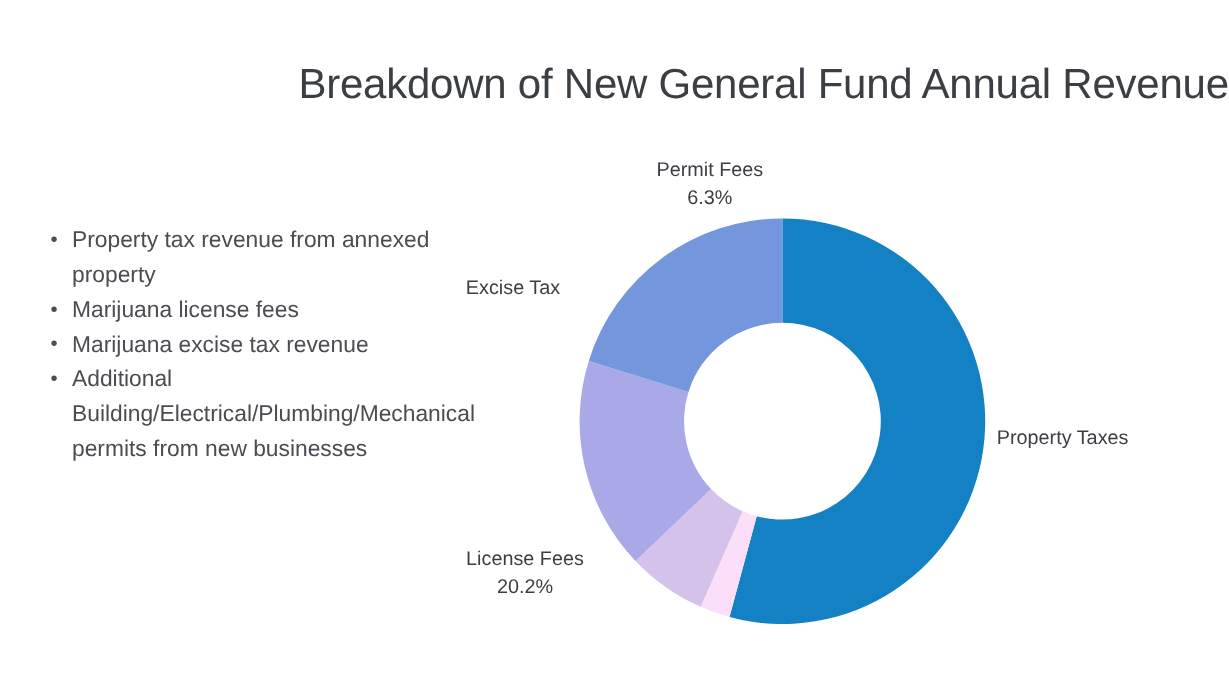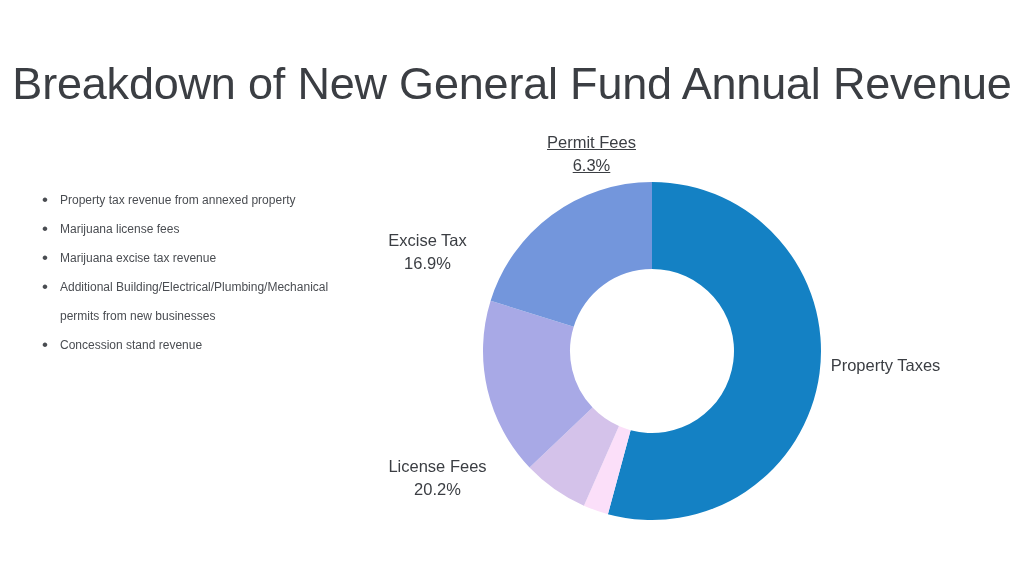--- a/index.html
+++ b/index.html
@@ -14,43 +14,43 @@
     color: #35383d;
     overflow: hidden;
     position: relative;
   }
 
   #chart-title {
     position: absolute;
     top: 28px;
     left: 0;
     width: 1024px;
-    text-align: center;
-    font-size: 45px;
+    text-align: right;
+    font-size: 35px;
     font-weight: 400;
     letter-spacing: -0.2px;
     color: #3b3e43;
     white-space: nowrap;
   }
 
   #bullet-panel {
     position: absolute;
     left: 38px;
     top: 186px;
     width: 320px;
   }
   #bullet-list {
     list-style: none;
     margin: 0;
     padding: 0;
   }
   #bullet-list li {
     position: relative;
     padding-left: 22px;
-    font-size: 12px;
+    font-size: 19px;
     line-height: 29px;
     color: #4a4d52;
   }
   #bullet-list li::before {
     content: "\2022";
     position: absolute;
     left: 4px;
     top: -1px;
     font-size: 17px;
     color: #4a4d52;
@@ -74,37 +74,36 @@
     font-size: 16.5px;
     line-height: 23px;
     color: #3b3e43;
     text-align: center;
     white-space: nowrap;
   }
   .slice-label .pct {
     display: block;
   }
 
-  #label-permit-fees { left: 519px; top: 131px; width: 145px; text-decoration: underline; }
+  #label-permit-fees { left: 519px; top: 131px; width: 145px; }
   #label-excise-tax  { left: 355px; top: 229px; width: 145px; }
   #label-license-fees{ left: 355px; top: 455px; width: 165px; }
   #label-property-taxes { left: 798px; top: 354px; width: 175px; }
 </style>
 </head>
 <body>
 
 <h1 id="chart-title">Breakdown of New General Fund Annual Revenue</h1>
 
 <div id="bullet-panel">
   <ul id="bullet-list">
     <li>Property tax revenue from annexed property</li>
     <li>Marijuana license fees</li>
     <li>Marijuana excise tax revenue</li>
     <li>Additional Building/Electrical/Plumbing/Mechanical permits from new businesses</li>
-    <li>Concession stand revenue</li>
   </ul>
 </div>
 
 <div id="donut-wrap">
   <svg id="donut-svg" viewBox="0 0 340 340">
     <g id="donut-slices">
         <path d="M 170 1 A 169 169 0 1 1 125.91778543700742 333.14949696282326 L 148.61099648422845 249.16129438432847 A 82 82 0 1 0 170 88 Z" fill="#1481c4"></path>
         <path d="M 125.91778543700742 333.14949696282326 A 169 169 0 0 1 101.90881236439103 324.67575817293505 L 136.96167227147967 245.04977615491526 A 82 82 0 0 0 148.61099648422845 249.16129438432847 Z" fill="#fbdff9"></path>
         <path d="M 101.90881236439103 324.67575817293505 A 169 169 0 0 1 47.53362099838911 286.4602336174619 L 110.57844332466217 226.50733228776255 A 82 82 0 0 0 136.96167227147967 245.04977615491526 Z" fill="#d4c2ea"></path>
         <path d="M 47.53362099838911 286.4602336174619 A 169 169 0 0 1 8.62789193781731 119.79997271348114 L 91.70110733077527 145.64259031068315 A 82 82 0 0 0 110.57844332466217 226.50733228776255 Z" fill="#a8a9e6"></path>
@@ -113,21 +112,20 @@
   </svg>
 </div>
 
 <div class="slice-label" id="label-permit-fees">
   <span>Permit Fees</span>
   <span class="pct">6.3%</span>
 </div>
 
 <div class="slice-label" id="label-excise-tax">
   <span>Excise Tax</span>
-  <span class="pct">16.9%</span>
 </div>
 
 <div class="slice-label" id="label-license-fees">
   <span>License Fees</span>
   <span class="pct">20.2%</span>
 </div>
 
 <div class="slice-label" id="label-property-taxes">
   <span>Property Taxes</span>
 </div>

